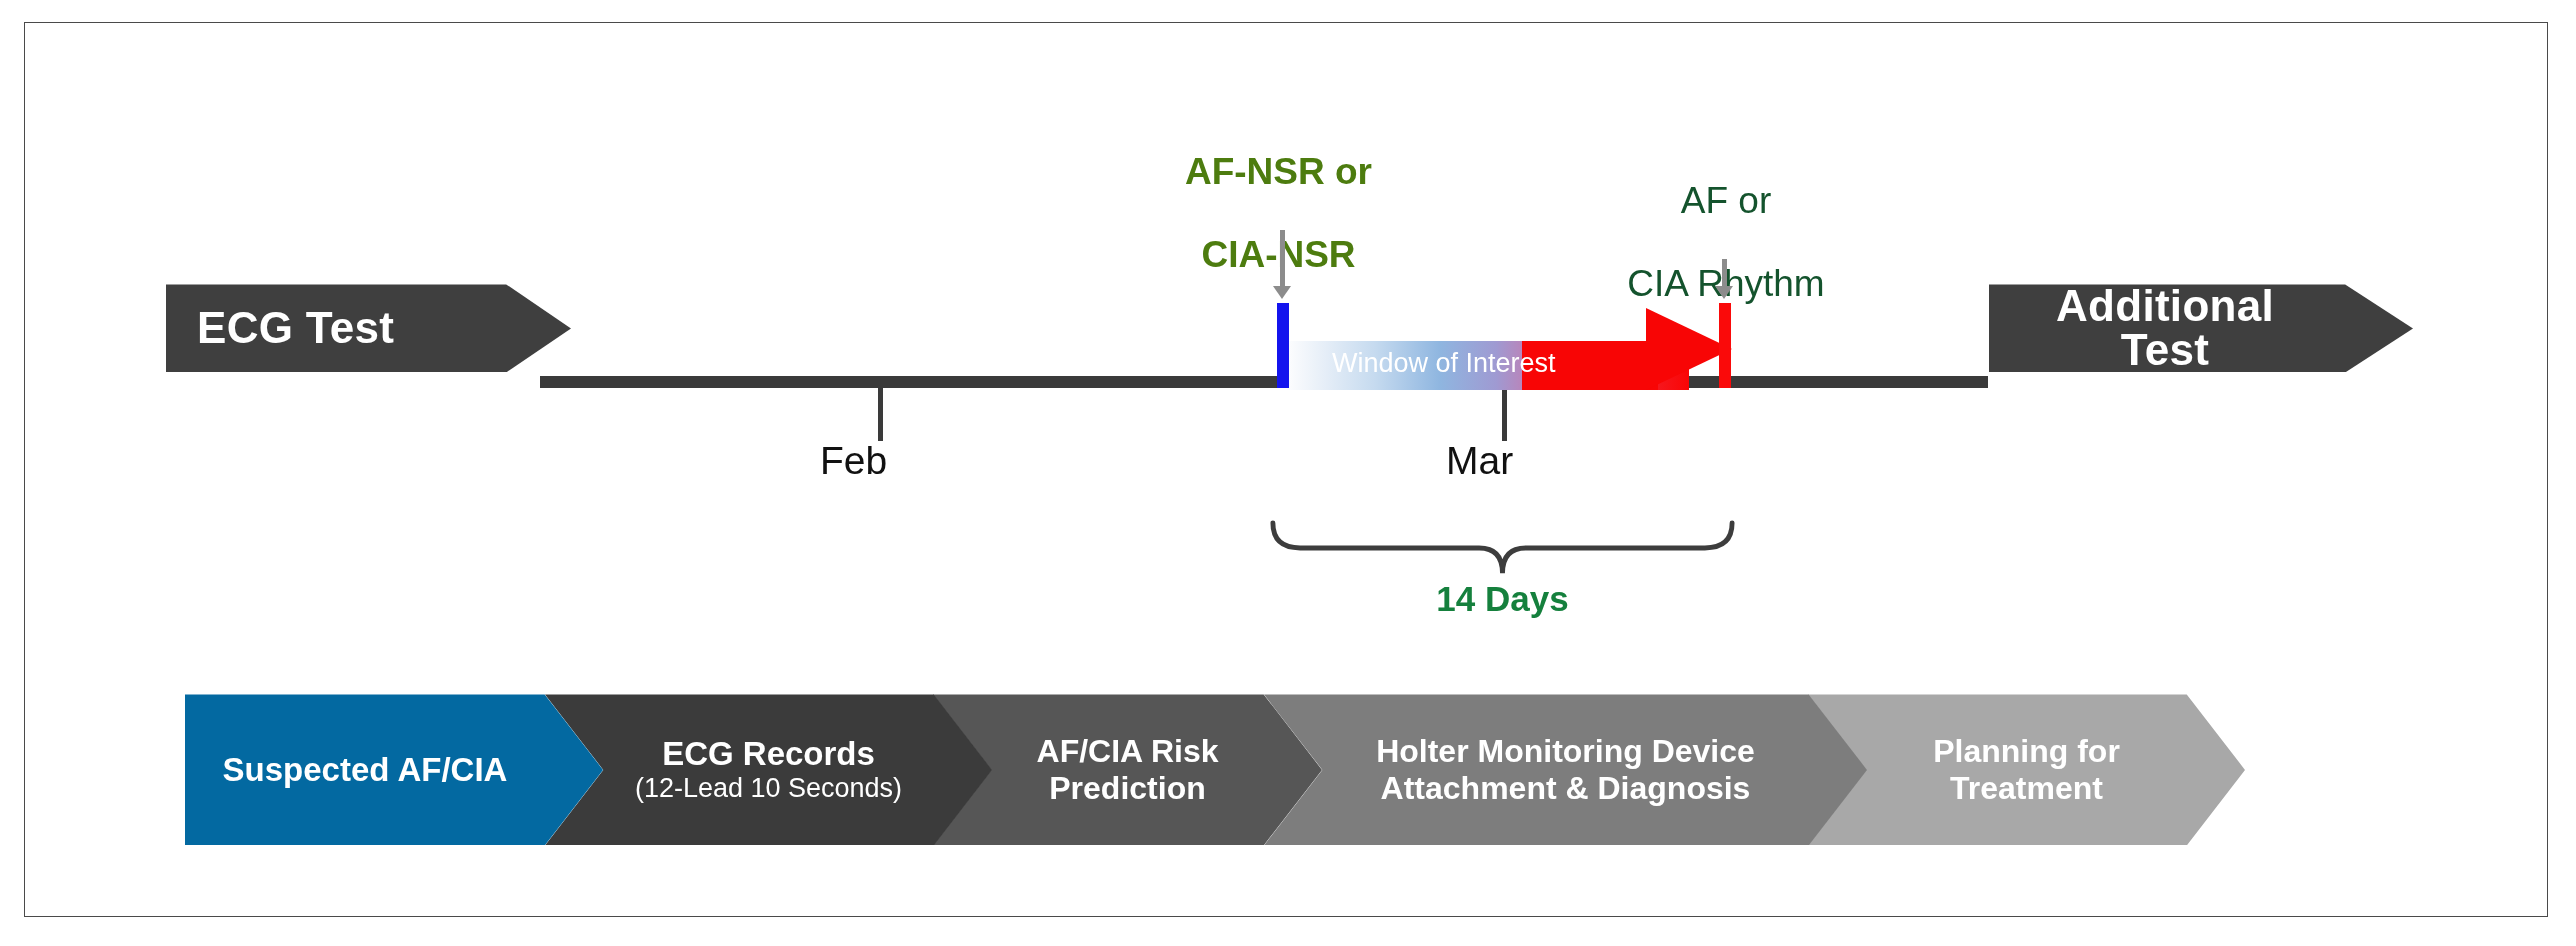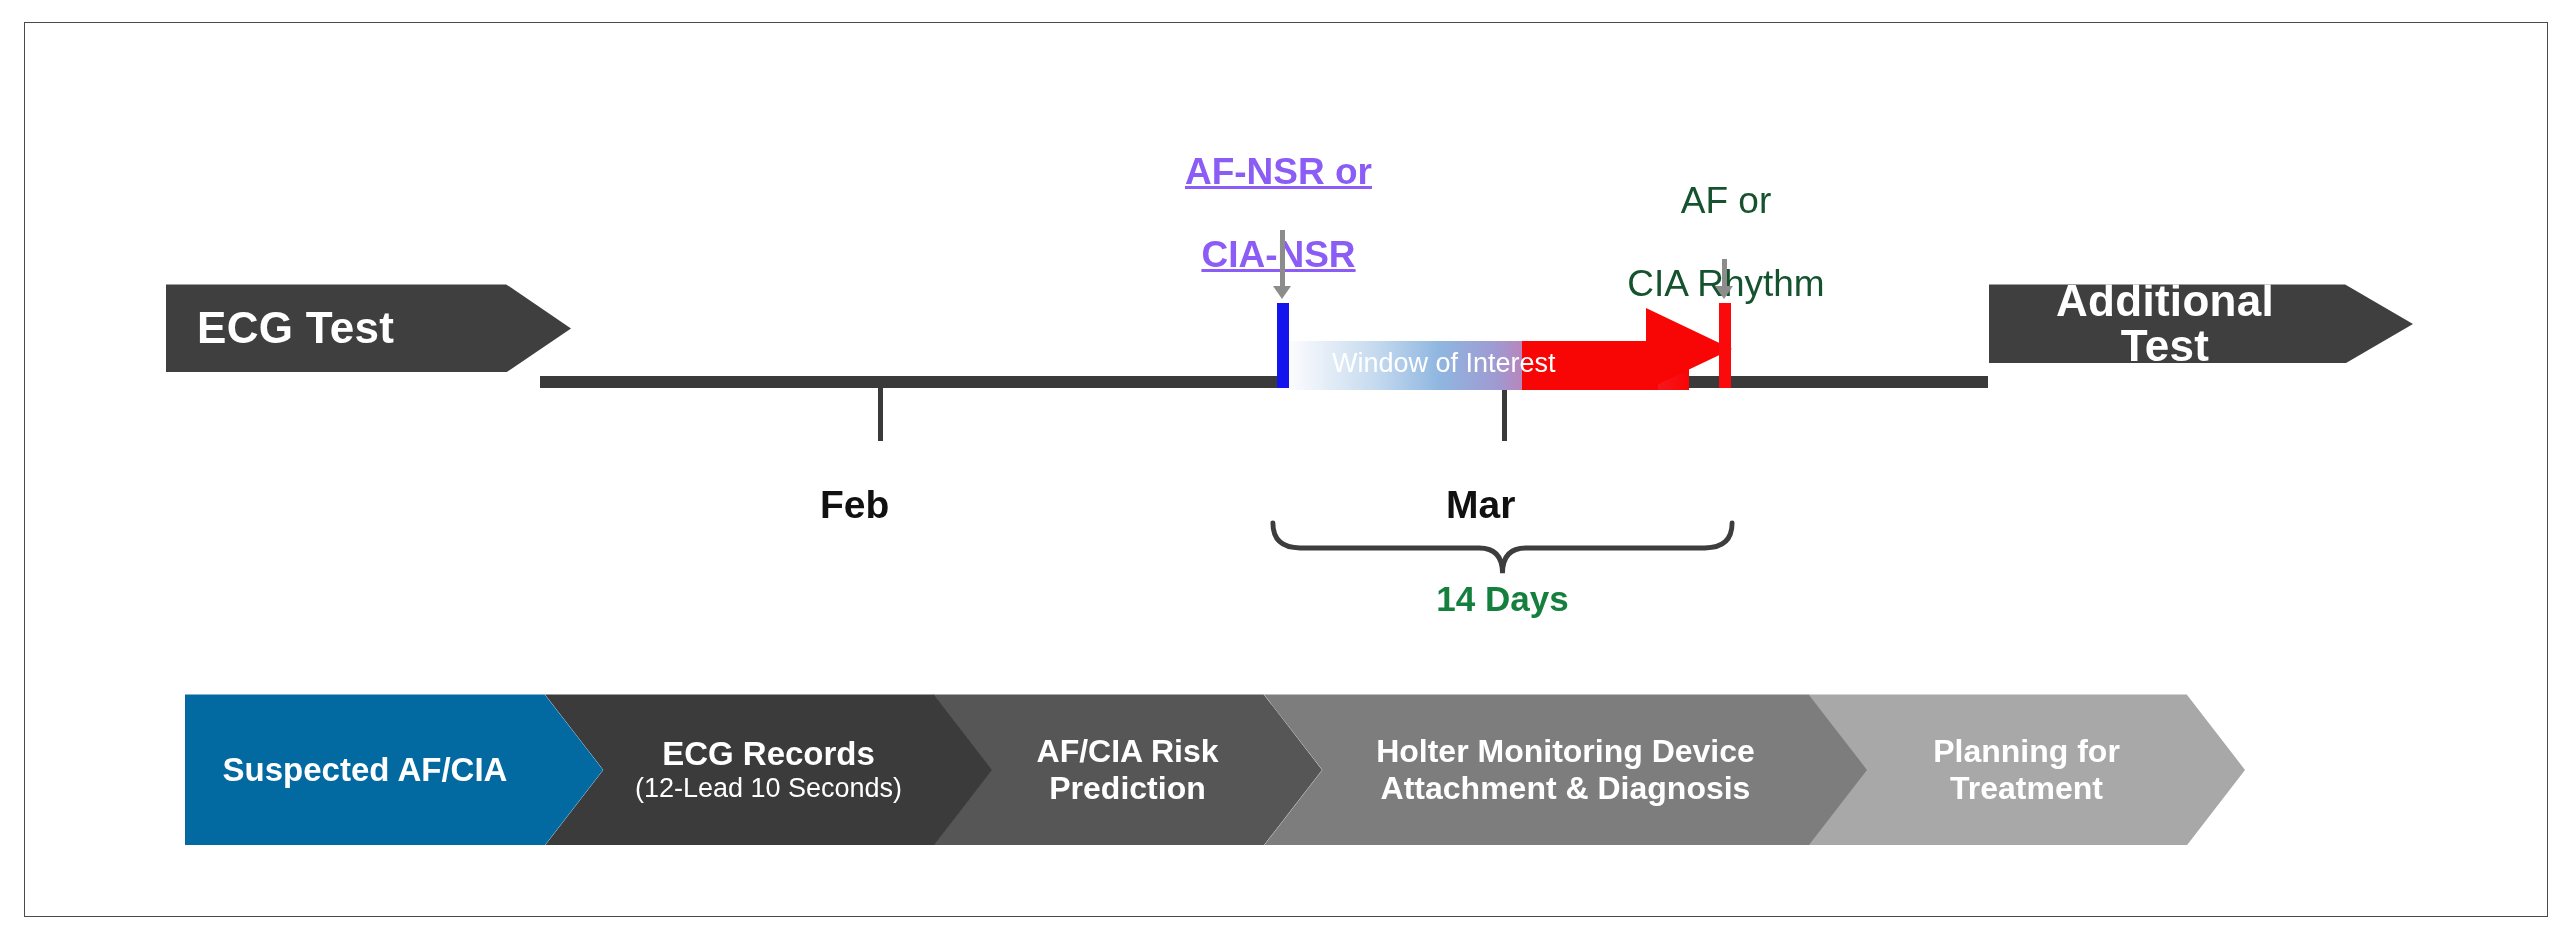--- a/index.html
+++ b/index.html
@@ -23,34 +23,33 @@
     position:absolute; background:#3f3f3f; color:#ffffff;
     display:flex; align-items:center;
     font-weight:bold; letter-spacing:0.3px;
   }
   #ecg-test-block{
     left:141px; top:261px; width:374px; height:88px;
     clip-path:polygon(0 0, 84% 0, 100% 50%, 84% 100%, 0 100%);
     padding-left:31px; font-size:44px;
   }
   #additional-test-block{
-    left:1964px; top:261px; width:389px; height:79px;
+    left:1964px; top:261px; width:389px; height:88px;
     clip-path:polygon(0 0, 84% 0, 100% 50%, 84% 100%, 0 100%);
     font-size:44px; line-height:1.02;
     justify-content:flex-start; padding-left:35px;
     text-align:center;
   }
   #additional-test-block .two-line{display:block;}
 
   
   .month-tick{position:absolute; width:4.9px; background:#3a3a3a;}
   .month-label{
-    position:absolute; font-size:39px; font-weight:bold; color:#111111;
+    position:absolute; font-size:39px; font-weight:normal; color:#111111;
     white-space:nowrap;
-    margin-top:44px;
   }
   #tick-feb{left:853px; top:365px; height:53px;}
   #label-feb{left:795px; top:416px;}
   #tick-mar{left:1477px; top:365px; height:53px;}
   #label-mar{left:1421px; top:416px;}
 
   
   #marker-blue{
     position:absolute; left:1252px; top:280px; width:11.7px; height:85px;
     background:#1414ee;
@@ -80,21 +79,21 @@
   }
   #window-arrow-shaft{
     position:absolute; left:1497px; top:318px; width:136px; height:49px;
     background:#f80505;
   }
 
   
   .callout-label{position:absolute; text-align:center; white-space:pre-line; line-height:1.12;}
   #callout-nsr{
     left:1069px; top:86px; width:369px;
-    font-size:37px; font-weight:bold; color:#8b5cf6;text-decoration:underline;
+    font-size:37px; font-weight:bold; color:#4d7c0f;
   }
   #callout-rhythm{
     left:1526px; top:115px; width:350px;
     font-size:37px; font-weight:normal; color:#14532d;
   }
   .callout-arrow-line{position:absolute; width:4.9px; background:#8c8c8c;}
   .callout-arrow-head{
     position:absolute; width:0; height:0;
     border-left:9.7px solid transparent;
     border-right:9.7px solid transparent;

